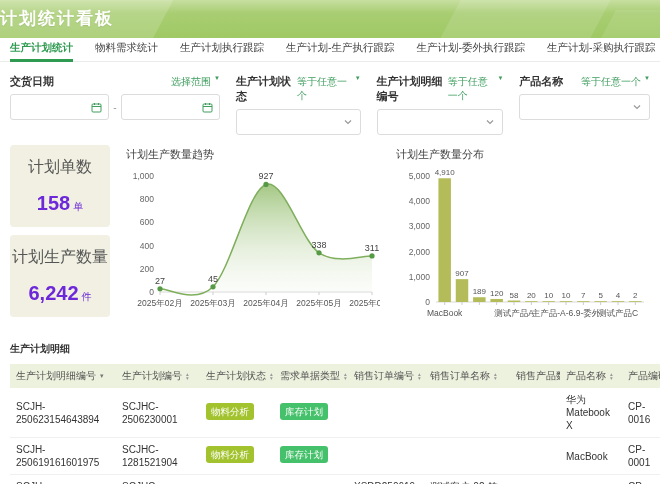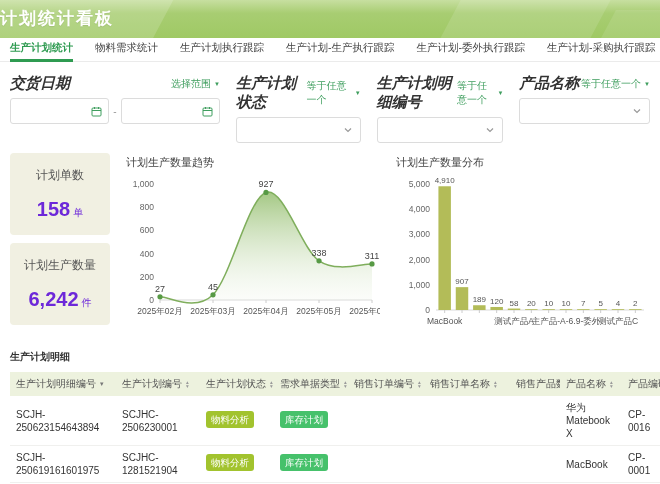--- a/index.html
+++ b/index.html
@@ -21,34 +21,34 @@
   .tab.active::after { content:""; position:absolute; left:0; right:0; bottom:-1px; height:3px; background:#2f9b51; }
 
   
   .filters { display:flex; padding:12px 10px 0 10px; gap:16px; }
   .filter-group { display:flex; flex-direction:column; }
   .filter-group:nth-child(1){ width:212px; }
   .filter-group:nth-child(2){ width:126px; }
   .filter-group:nth-child(3){ width:128px; }
   .filter-group:nth-child(4){ width:132px; }
   .filter-head { display:flex; justify-content:space-between; align-items:center; margin-bottom:5px; }
-  .filter-label { font-size:15px; color:#333; font-weight:bold;font-style:italic; }
-  .filter-op { font-size:10px; color:#3f9e5e; cursor:pointer; display:flex; align-items:center; gap:3px; }
+  .filter-label { font-size:11px; color:#333; font-weight:bold; }
+  .filter-op { font-size:10px; color:#3f9e5e; cursor:pointer; display:flex; gap:3px; }
   .filter-op .tri { font-size:6px; color:#3f9e5e; }
   .date-row { display:flex; align-items:center; gap:4px; }
   .date-input { flex:1; height:26px; border:1px solid #dcdcdc; border-radius:3px; background:#fff; display:flex; align-items:center; justify-content:flex-end; padding:0 6px; cursor:text; }
   .date-sep { color:#999; font-size:10px; }
   .select-box { height:26px; border:1px solid #dcdcdc; border-radius:3px; background:#fff; display:flex; align-items:center; justify-content:flex-end; padding:0 7px; cursor:pointer; }
   .icon-svg { display:block; }
 
   
   .dash { display:flex; padding:10px 10px 0 10px; gap:12px; }
   .stat-col { display:flex; flex-direction:column; gap:8px; width:118px; }
   .stat-card { background:#f1f0e2; border-radius:4px; height:82px; display:flex; flex-direction:column; align-items:center; justify-content:center; gap:14px; }
-  .stat-title { font-size:12px; color:#555; }
+  .stat-title { font-size:16px; color:#555; }
   .stat-value { font-size:20px; color:#6d28d9; font-weight:bold; }
   .stat-value .unit { font-size:10px; font-weight:normal; margin-left:3px; }
   .chart-card { flex:1; }
   .chart-title { font-size:11px; color:#444; margin:2px 0 2px 4px;font-family:Liberation Mono, monospace; }
 
   
   .table-section { padding:8px 10px 0 10px; }
   .table-title { font-size:10px; color:#333; font-weight:bold; margin:4px 0 8px 0; }
   table { width:100%; border-collapse:collapse; table-layout:fixed; }
   col.c1{width:106px} col.c2{width:84px} col.c3{width:74px} col.c4{width:74px}

